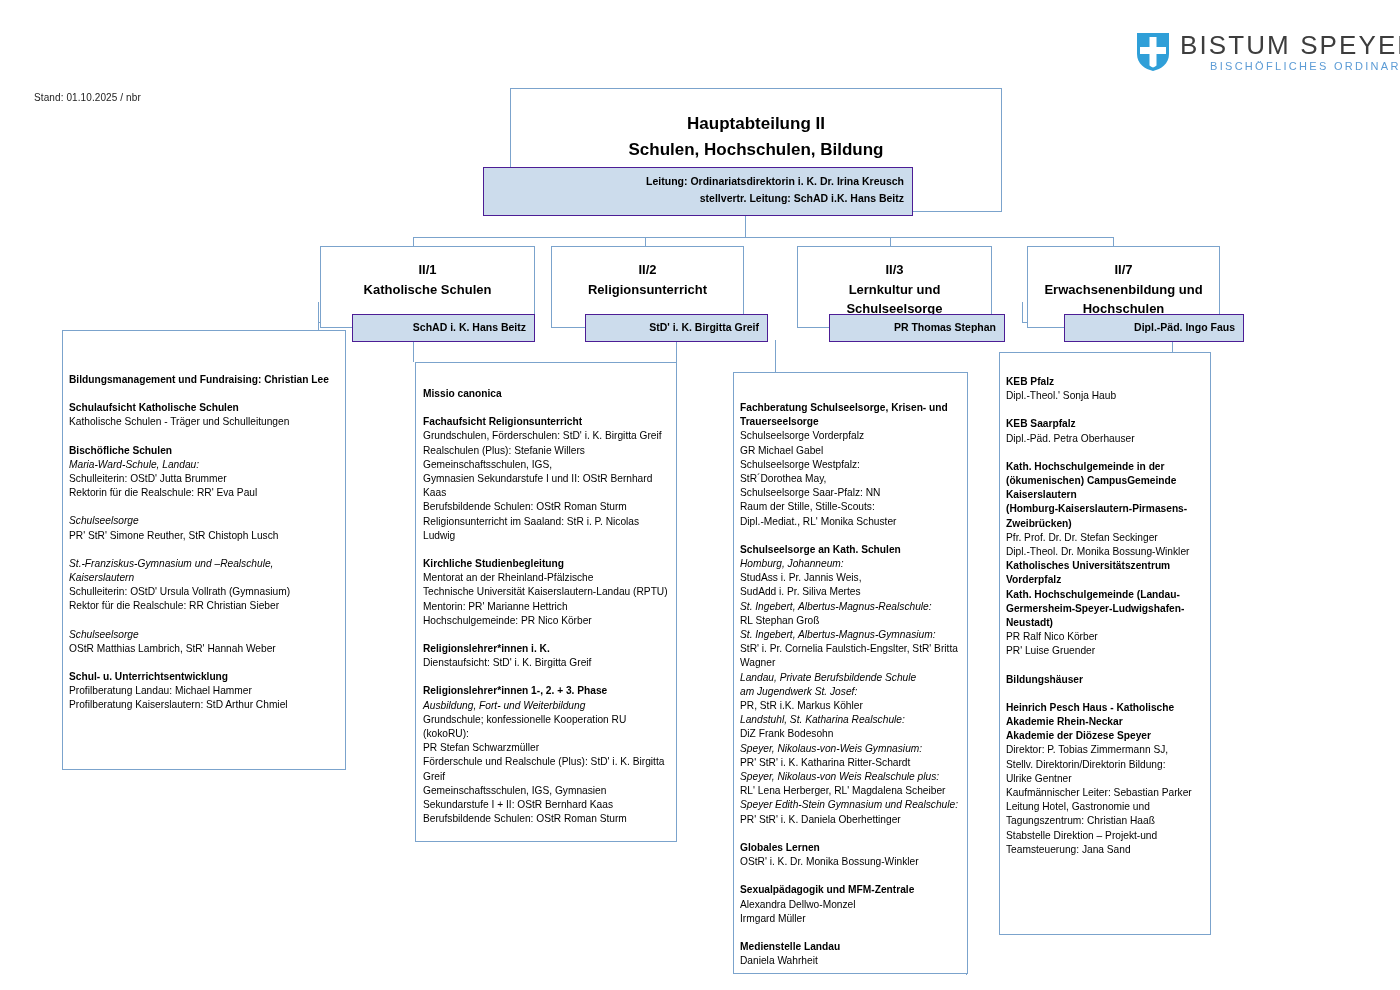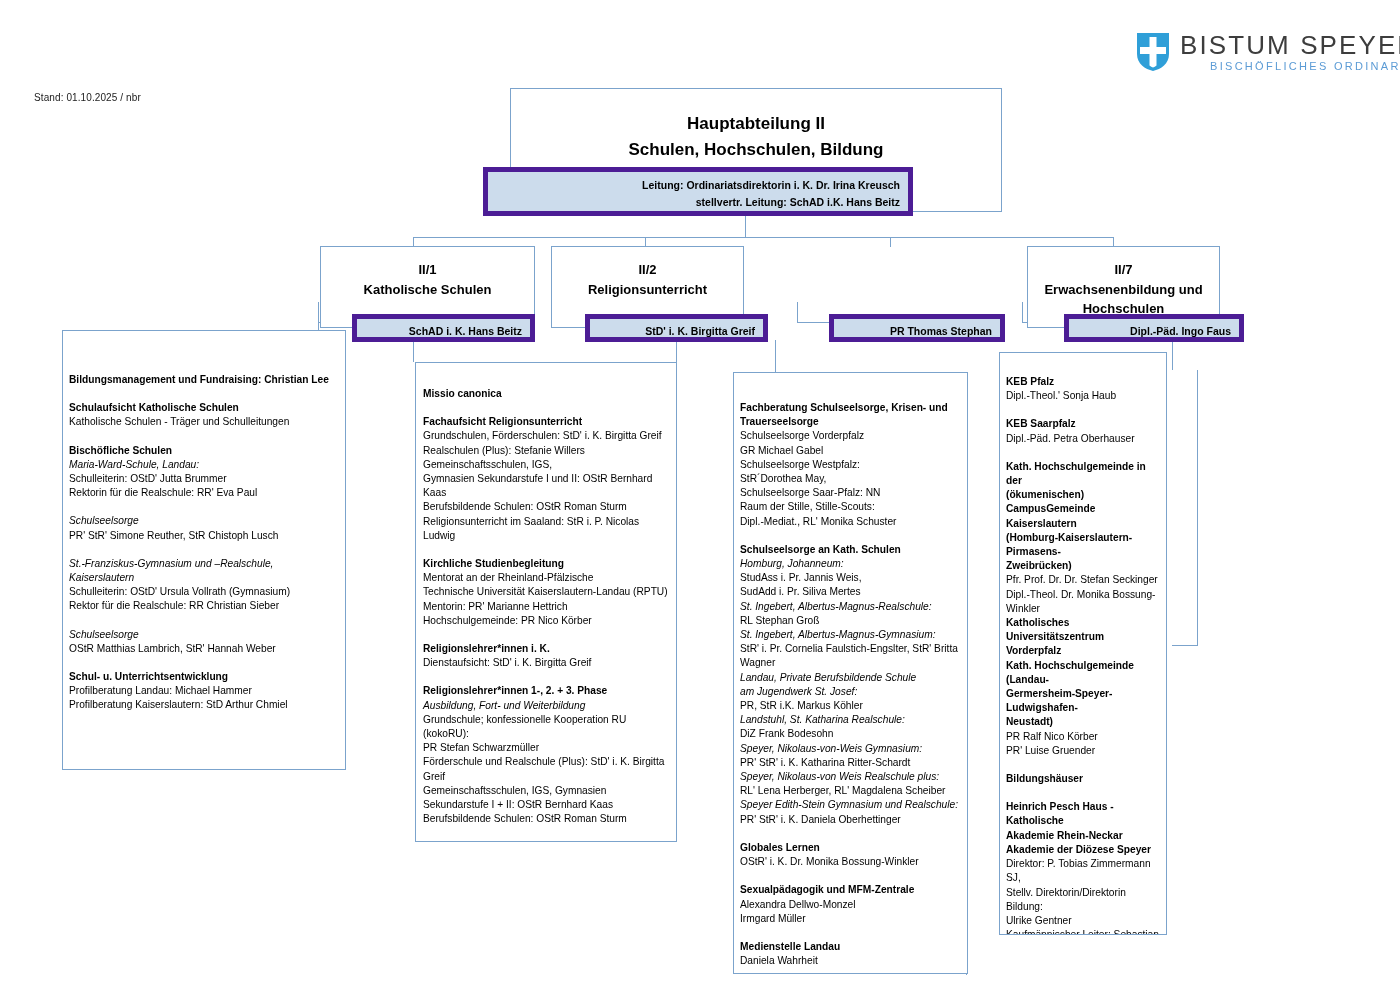--- a/index.html
+++ b/index.html
@@ -19,21 +19,21 @@
     background: #ffffff;
   }
   .box {
     position: absolute;
     border: 1px solid #7ba3cc;
     background: #ffffff;
     box-sizing: border-box;
   }
   .shaded {
     position: absolute;
-    border: 5px solid #4c1d95;
+    border: 1px solid #4c1d95;
     background: #ccdcec;
     box-sizing: border-box;
   }
   .line-v {
     position: absolute;
     width: 1px;
     background: #7ba3cc;
   }
   .line-h {
     position: absolute;
@@ -239,20 +239,24 @@
   </div>
 
   <div class="box dept" style="left:551px; top:246px; width:193px;">
     <div class="code">II/2</div>
     <div class="name">Religionsunterricht</div>
   </div>
   <div class="shaded head-tag" style="left:585px; top:314px; width:183px;">
     <span>StD' i. K. Birgitta Greif</span>
   </div>
 
+  <div class="box dept" style="left:797px; top:246px; width:195px;">
+    <div class="code">II/3</div>
+    <div class="name">Lernkultur und Schulseelsorge</div>
+  </div>
   <div class="shaded head-tag" style="left:829px; top:314px; width:176px;">
     <span>PR Thomas Stephan</span>
   </div>
 
   <div class="box dept" style="left:1027px; top:246px; width:193px;">
     <div class="code">II/7</div>
     <div class="name">Erwachsenenbildung und Hochschulen</div>
   </div>
   <div class="shaded head-tag" style="left:1064px; top:314px; width:180px;">
     <span>Dipl.-Päd. Ingo Faus</span>
@@ -357,21 +361,21 @@
         <p class="sp">&nbsp;</p>
         <p class="b">Sexualpädagogik und MFM-Zentrale</p>
         <p>Alexandra Dellwo-Monzel</p>
         <p>Irmgard Müller</p>
         <p class="sp">&nbsp;</p>
         <p class="b">Medienstelle Landau</p>
         <p>Daniela Wahrheit</p>
       </div>
   </div>
 
-  <div class="box content" style="left:999px; top:352px; width:168px; height:583px; padding:22px 5px 0 6px;">
+  <div class="box content" style="left:999px; top:352px; width:212px; height:583px; padding:22px 5px 0 6px;">
     <div class="inner" id="col4">
         <p class="b">KEB Pfalz</p>
         <p>Dipl.-Theol.' Sonja Haub</p>
         <p class="sp">&nbsp;</p>
         <p class="b">KEB Saarpfalz</p>
         <p>Dipl.-Päd. Petra Oberhauser</p>
         <p class="sp">&nbsp;</p>
         <p class="b">Kath. Hochschulgemeinde in der</p>
         <p class="b">(ökumenischen) CampusGemeinde</p>
         <p class="b">Kaiserslautern</p>

